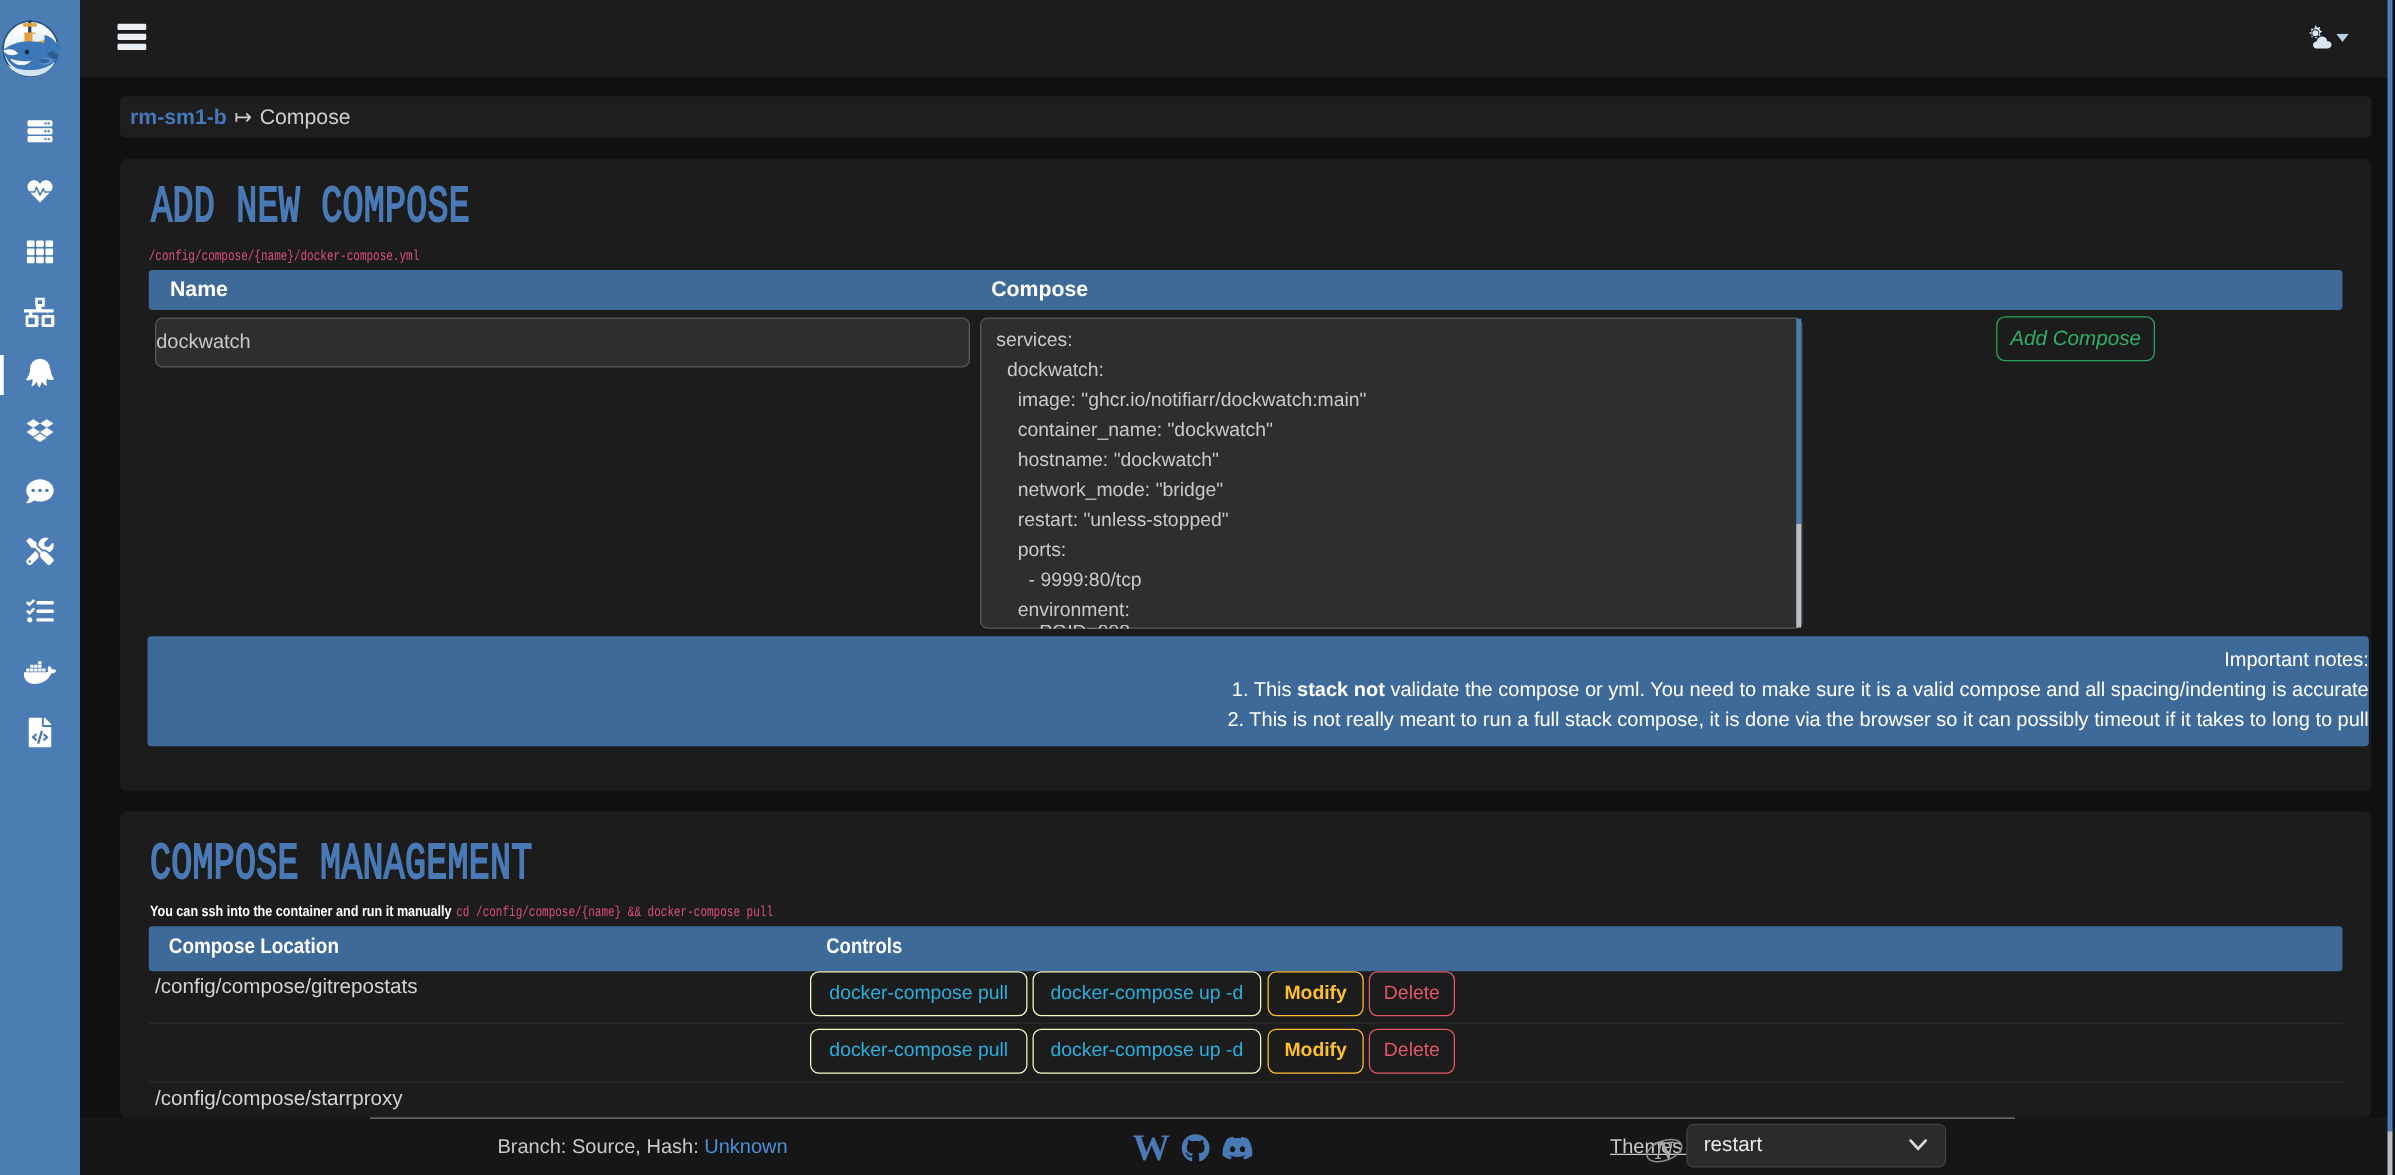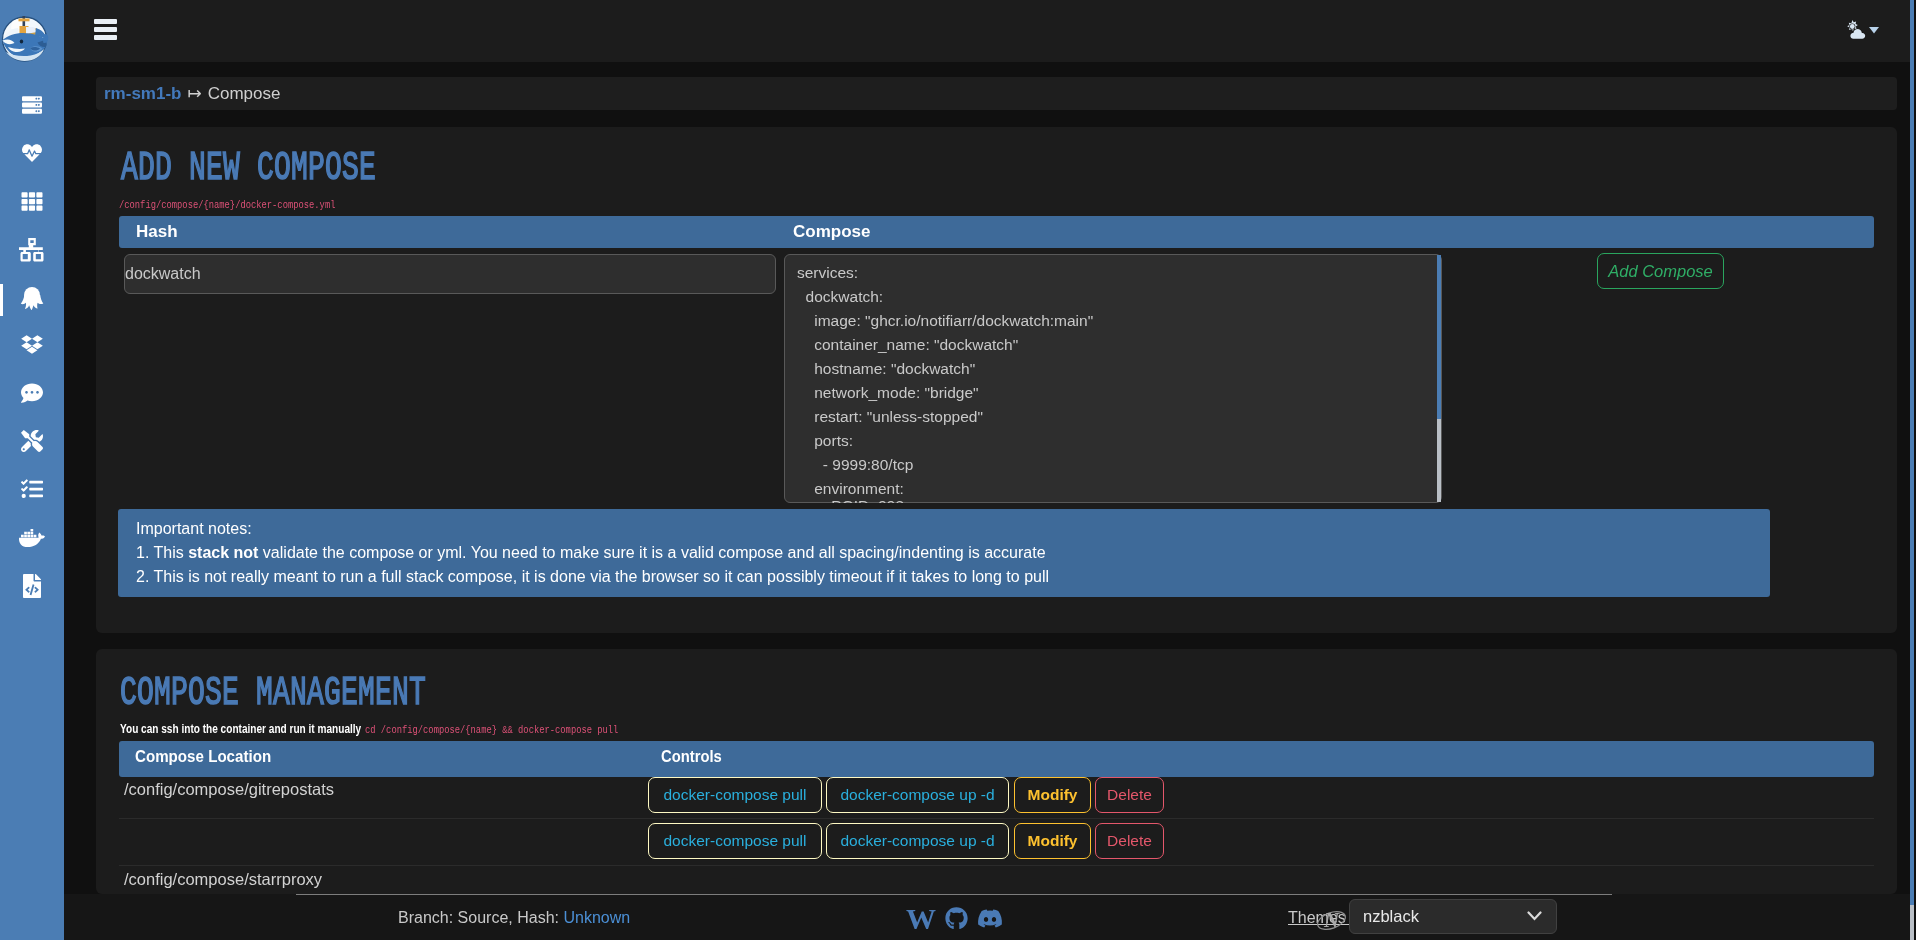--- a/index.html
+++ b/index.html
@@ -122,41 +122,41 @@
   </svg>
 <svg class="navic" style="top:574px;" width="19" height="24" viewBox="0 0 384 512" fill="#fff">
     <path d="M384 121.9V128H256V0h6.1a24 24 0 0 1 17 7l97.9 98a24 24 0 0 1 7 16.9zM248 160c-13.2 0-24-10.8-24-24V0H24C10.7 0 0 10.7 0 24v464c0 13.3 10.7 24 24 24h336c13.3 0 24-10.7 24-24V160H248zM123.2 400.5a5.4 5.4 0 0 1-7.6.2l-64.9-60.8a5.4 5.4 0 0 1 0-7.9l64.9-60.8a5.4 5.4 0 0 1 7.6.2l19.6 20.9a5.4 5.4 0 0 1-.4 7.7L101.7 336l40.8 35.9a5.4 5.4 0 0 1 .4 7.7l-19.7 20.9zm51.3 50.5l-27.5-8a5.4 5.4 0 0 1-3.7-6.7l61.4-211.6a5.4 5.4 0 0 1 6.7-3.7l27.5 8a5.4 5.4 0 0 1 3.7 6.7l-61.4 211.6a5.4 5.4 0 0 1-6.7 3.7zm160.8-111l-64.9 60.8a5.4 5.4 0 0 1-7.6-.2l-19.6-20.9a5.4 5.4 0 0 1 .4-7.7L284.4 336l-40.8-35.9a5.4 5.4 0 0 1-.4-7.7l19.6-20.9a5.4 5.4 0 0 1 7.6-.2l64.9 60.8a5.4 5.4 0 0 1 0 7.9z"></path>
   </svg>
 <div class="abs" id="crumb"><span style="margin-left:8px" class="lnk">rm-sm1-b</span><span style="color:#cfcfcf; margin:0 6px;">↦</span>Compose</div>
 
 <div class="abs panel" id="panel1"></div>
 <h1 class="abs hd" style="left:121px; top:152px;">ADD NEW COMPOSE</h1>
 <div class="abs codepink" style="left:119px; top:200px;">/config/compose/{name}/docker-compose.yml</div>
 <div class="abs thead" style="left:119px; top:216px; width:1755px; height:32px; line-height:32px;">
-  <span style="margin-left:17px">Hash</span><span style="position:absolute; left:674px;">Compose</span>
+  <span style="margin-left:17px">Name</span><span style="position:absolute; left:674px;">Compose</span>
 </div>
 <div class="abs field" style="left:124px; top:254px; width:652px; height:40px; font-size:16px; line-height:38px; ">dockwatch</div>
 <div class="abs field" id="ta" style="left:784px; top:254px; width:658px; height:249px; overflow:hidden; font-size:15.5px; line-height:24px; white-space:pre; padding:5.5px 0 0 12px;">services:
   dockwatch:
     image: "ghcr.io/notifiarr/dockwatch:main"
     container_name: "dockwatch"
     hostname: "dockwatch"
     network_mode: "bridge"
     restart: "unless-stopped"
     ports:
       - 9999:80/tcp
     environment:
       - PGID=998</div>
 <div class="abs" style="left:796px; top:500px; width:600px; height:3px; overflow:hidden;">
     <span style="display:block; margin-top:-3px; color:#c9c9c9; font-size:15.5px; white-space:pre;">      - PGID=998</span>
   </div>
 <div class="abs" style="left:1437px; top:255px; width:4px; height:164px; background:#4b7db4;"></div>
 <div class="abs" style="left:1437px; top:419px; width:4px; height:83px; background:#b9bfc6;"></div>
 <div class="abs btn green" style="left:1597px; top:253px; width:127px; height:36px; line-height:34px;font-style:italic;">Add Compose</div>
-<div class="abs" id="notes" style="left:118px; top:509px; width:1652px; height:88px; padding:8px 0 0 18px;">
+<div class="abs" id="notes" style="left:118px; top:509px; width:1777px; height:88px; padding:8px 0 0 18px;text-align:right;">
 Important notes:<br>
 1. This <b>stack not</b> validate the compose or yml. You need to make sure it is a valid compose and all spacing/indenting is accurate<br>
 2. This is not really meant to run a full stack compose, it is done via the browser so it can possibly timeout if it takes to long to pull
 </div>
 
 <div class="abs panel" id="panel2"></div>
 <h1 class="abs hd" style="left:120px; top:677px;">COMPOSE MANAGEMENT</h1>
 <div class="abs" style="left:120px; top:722px; color:#fff; font-weight:bold; font-size:12px; transform:scaleX(0.84); transform-origin:center left;">You can ssh into the container and run it manually</div>
 <div class="abs codepink" style="left:365px; top:725px;">cd /config/compose/{name} &amp;&amp; docker-compose pull</div>
 <div class="abs thead" style="left:119px; top:741px; width:1755px; height:36px; line-height:32px;">
@@ -186,15 +186,15 @@
     <path d="M524.5 69.8a1.5 1.5 0 0 0-.8-.7A485.1 485.1 0 0 0 404.1 32a1.8 1.8 0 0 0-1.9.9 337.5 337.5 0 0 0-14.9 30.6 447.8 447.8 0 0 0-134.4 0 309.5 309.5 0 0 0-15.1-30.6 1.9 1.9 0 0 0-1.9-.9A483.7 483.7 0 0 0 116.1 69.1a1.7 1.7 0 0 0-.8.7C39.1 183.7 18.2 294.7 28.4 404.4a2 2 0 0 0 .8 1.4A487.7 487.7 0 0 0 176 479.9a1.9 1.9 0 0 0 2.1-.7A348.2 348.2 0 0 0 208.1 430.4a1.9 1.9 0 0 0-1-2.6 321.2 321.2 0 0 1-45.9-21.9 1.9 1.9 0 0 1-.2-3.1c3.1-2.3 6.2-4.7 9.1-7.1a1.8 1.8 0 0 1 1.9-.3c96.2 43.9 200.4 43.9 295.5 0a1.8 1.8 0 0 1 1.9.2c2.9 2.4 6 4.9 9.1 7.2a1.9 1.9 0 0 1-.2 3.1 301.4 301.4 0 0 1-45.9 21.8 1.9 1.9 0 0 0-1 2.6 391.1 391.1 0 0 0 30 48.8 1.9 1.9 0 0 0 2.1.7A486 486 0 0 0 610.7 405.7a1.9 1.9 0 0 0 .8-1.4C623.7 277.6 590.9 167.5 524.5 69.8zM222.5 337.6c-29 0-52.8-26.6-52.8-59.2S193.1 219.1 222.5 219.1c29.7 0 53.3 26.8 52.8 59.2C275.3 311 251.9 337.6 222.5 337.6zm195.4 0c-29 0-52.8-26.6-52.8-59.2S388.4 219.1 417.9 219.1c29.7 0 53.3 26.8 52.8 59.2C470.7 311 447.5 337.6 417.9 337.6z"></path>
   </svg>
 <div class="abs ftxt" style="left:1288px; top:909px;text-decoration:underline;">Themes by</div>
 <svg class="abs" style="left:1316px; top:906px;" width="31" height="28" viewBox="0 0 31 28">
   <ellipse cx="15.5" cy="14.5" rx="14.5" ry="7.8" fill="none" stroke="#8f8f8f" stroke-width="1.2" transform="rotate(-20 15.5 14.5)"></ellipse>
   <text x="8" y="21" font-family="Liberation Serif, serif" font-style="italic" font-size="21" font-weight="bold" fill="#a8a8a8">N</text>
 </svg>
 <svg class="abs" style="left:1527px; top:911px; z-index:5;" width="15" height="10" viewBox="0 0 15 10">
     <path d="M1.5 1.5 L7.5 8 L13.5 1.5" stroke="#dadada" stroke-width="2.2" fill="none" stroke-linecap="round"></path>
   </svg>
-<div class="abs field" style="left:1349px; top:899px; width:208px; height:35px; border-radius:6px; border-color:#414141; background:#2b2b2b; color:#e8e8e8; font-size:16.5px; line-height:33px; padding-left:13px;">nzblack</div>
+<div class="abs field" style="left:1349px; top:899px; width:208px; height:35px; border-radius:6px; border-color:#414141; background:#2b2b2b; color:#e8e8e8; font-size:16.5px; line-height:33px; padding-left:13px;">restart</div>
 <div class="abs" id="scroll1"></div>
 <div class="abs" id="scroll2"></div>
 
 </body></html>

